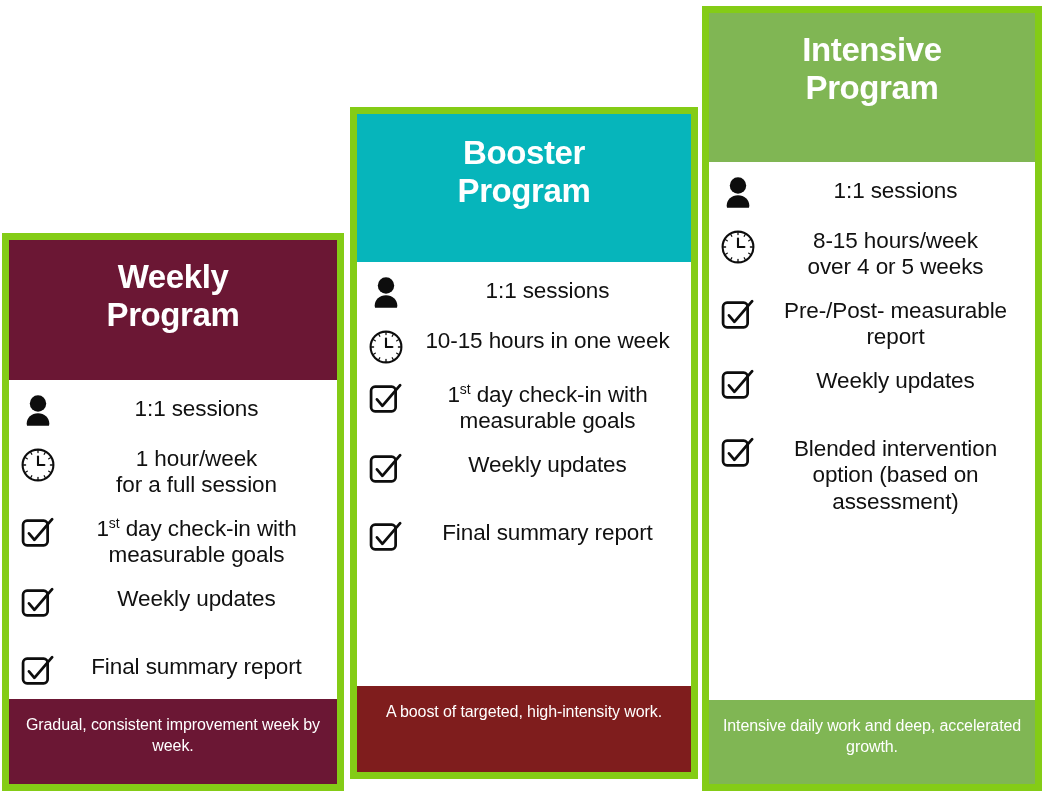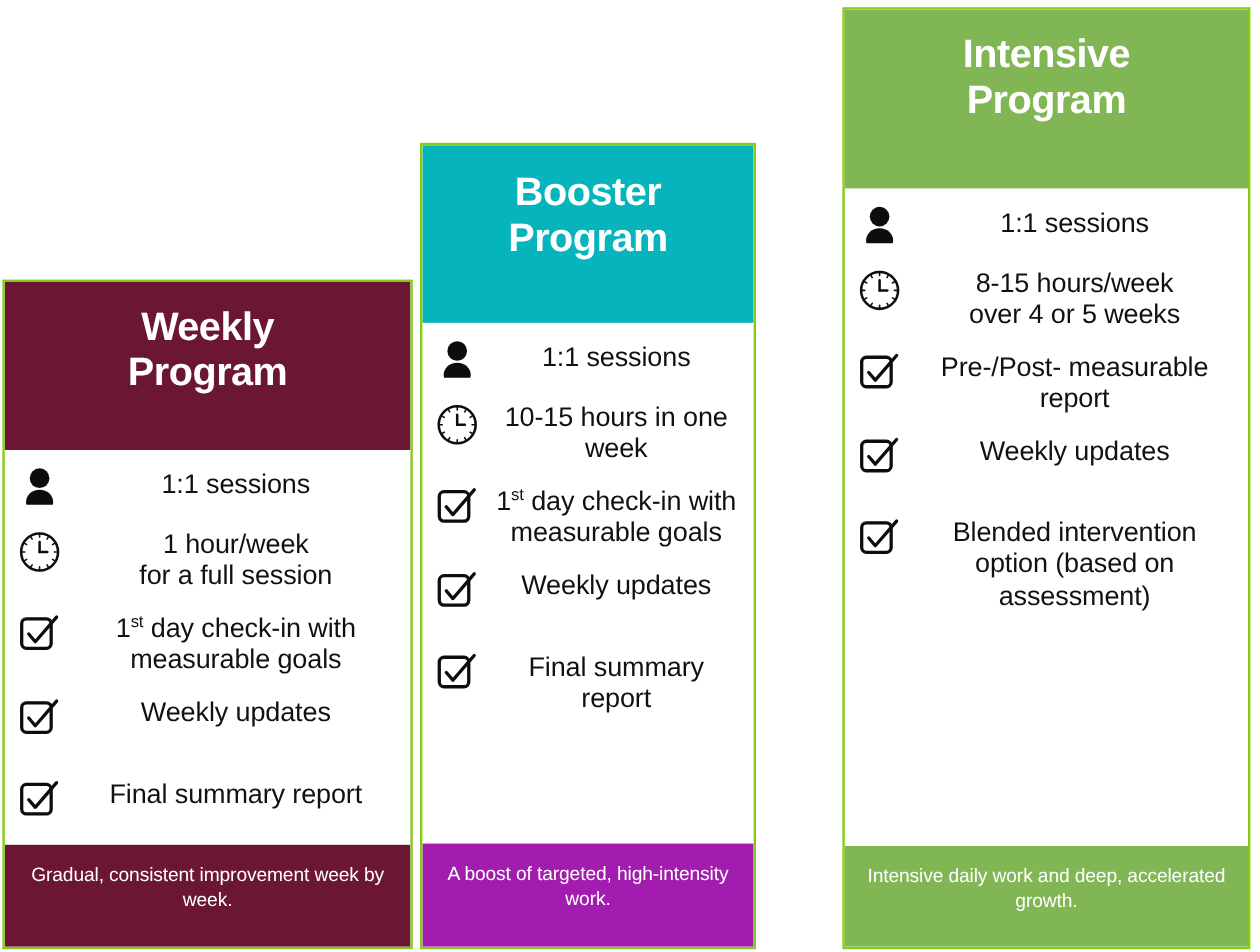--- a/index.html
+++ b/index.html
@@ -20,29 +20,29 @@
   #stage {
     position: relative;
     width: 1050px;
     height: 793px;
   }
 
   .card {
     position: absolute;
     box-sizing: border-box;
     background: #ffffff;
-    border: 2px solid #84cc16;
+    border: 7px solid #84cc16;
     display: flex;
     flex-direction: column;
     overflow: hidden;
   }
 
   
   .card.col-1 { left: 2px;   top: 233px; width: 342px; height: 558px; }
-  .card.col-2 { left: 350px; top: 119px; width: 280px; height: 672px; }
+  .card.col-2 { left: 350px; top: 107px; width: 348px; height: 672px; }
   .card.col-3 { left: 702px; top: 6px;   width: 340px; height: 785px; }
 
   .card-header {
     flex: 0 0 auto;
     padding: 14px 14px 18px 14px;
     text-align: center;
     color: #ffffff;
     font-weight: bold;
     font-size: 33px;
     line-height: 1.14;
@@ -215,21 +215,21 @@
           <div class="feature-text">Weekly updates</div>
         </div>
         <div class="feature">
           <svg class="feature-icon check-ico" viewBox="0 0 36 34" xmlns="http://www.w3.org/2000/svg">
             <rect x="2.2" y="4.0" width="26" height="26" rx="4.2" ry="4.2" fill="none" stroke="#0d0d0d" stroke-width="2.9"></rect>
             <path d="M8.4 17.4 L14.2 24.2 L33.0 2.4" fill="none" stroke="#0d0d0d" stroke-width="2.9" stroke-linecap="round" stroke-linejoin="round"></path>
           </svg>
           <div class="feature-text">Final summary report</div>
         </div>
       </div>
-      <div class="card-footer" style="background: #a21caf;">A boost of targeted, high-intensity work.</div>
+      <div class="card-footer" style="background: #7f1d1d;">A boost of targeted, high-intensity work.</div>
     </div>
     <div class="card col-3">
       <div class="card-header" style="background: rgb(128, 182, 84);">
         <div>Intensive</div>
         <div>Program</div>
       </div>
       <div class="card-body">
         <div class="feature">
           <svg class="feature-icon person-ico" viewBox="0 0 34 34" xmlns="http://www.w3.org/2000/svg">
             <circle cx="17" cy="9.5" r="8.2" fill="#0d0d0d"></circle>

